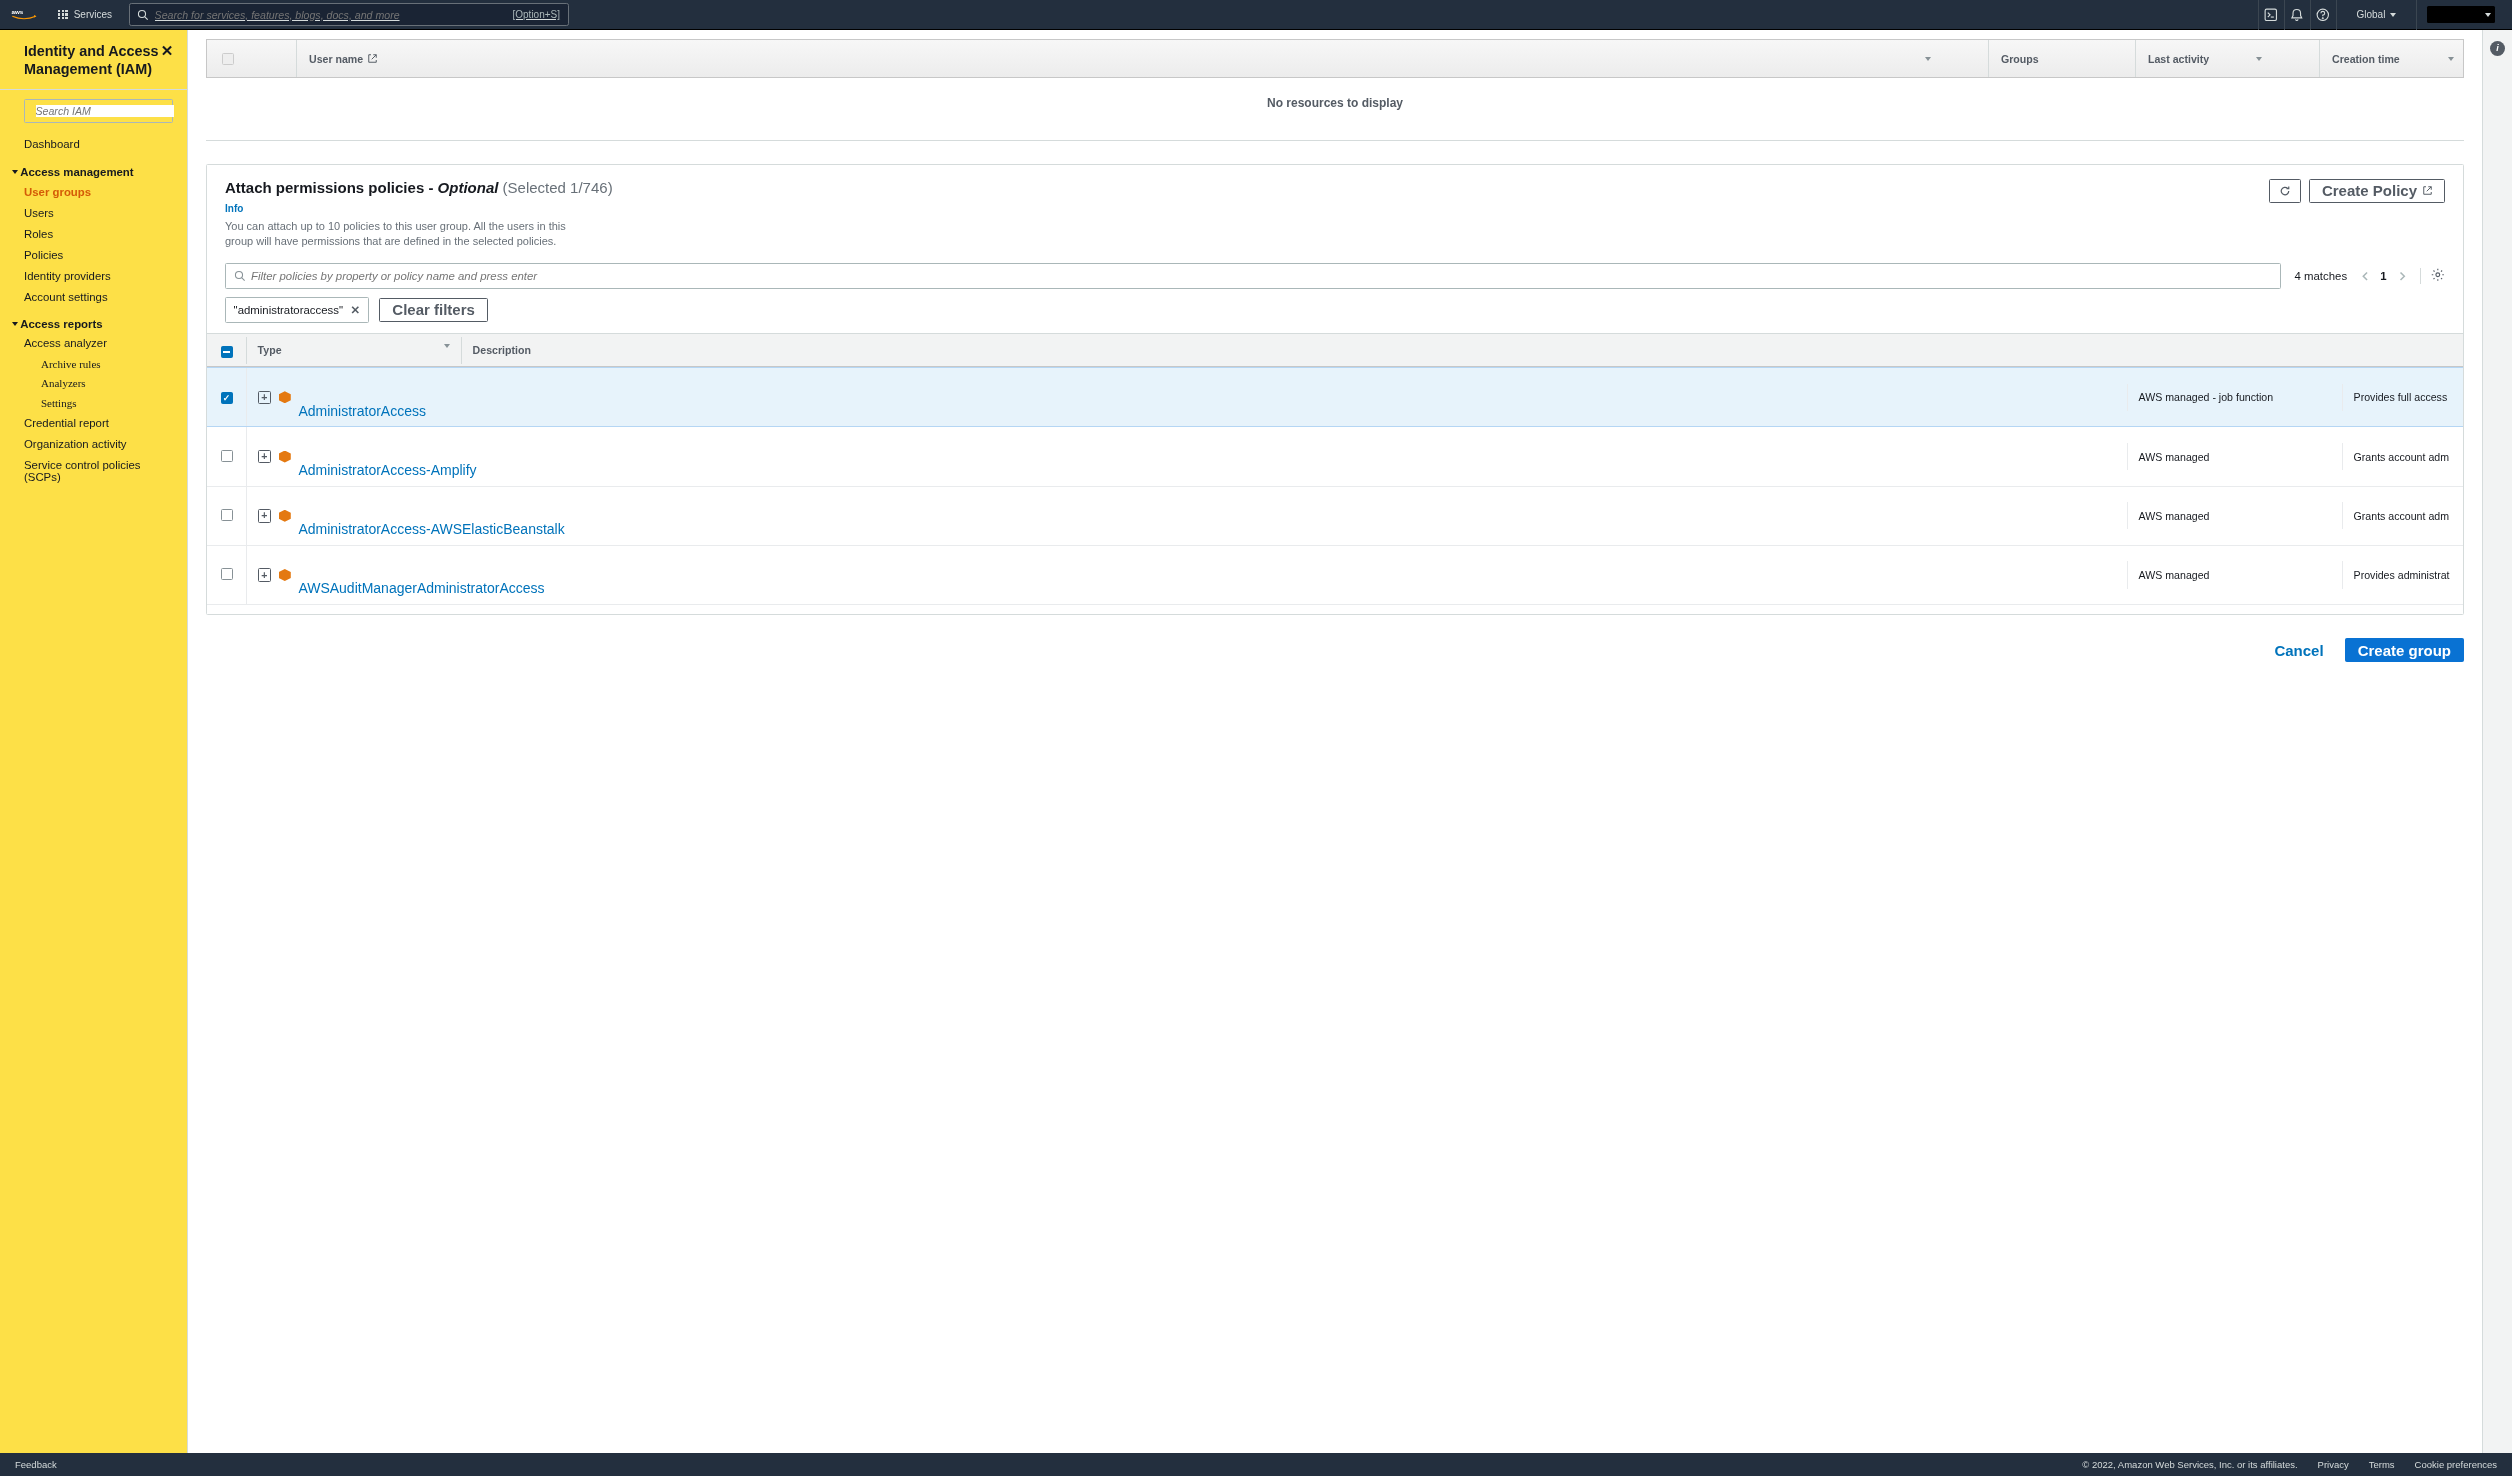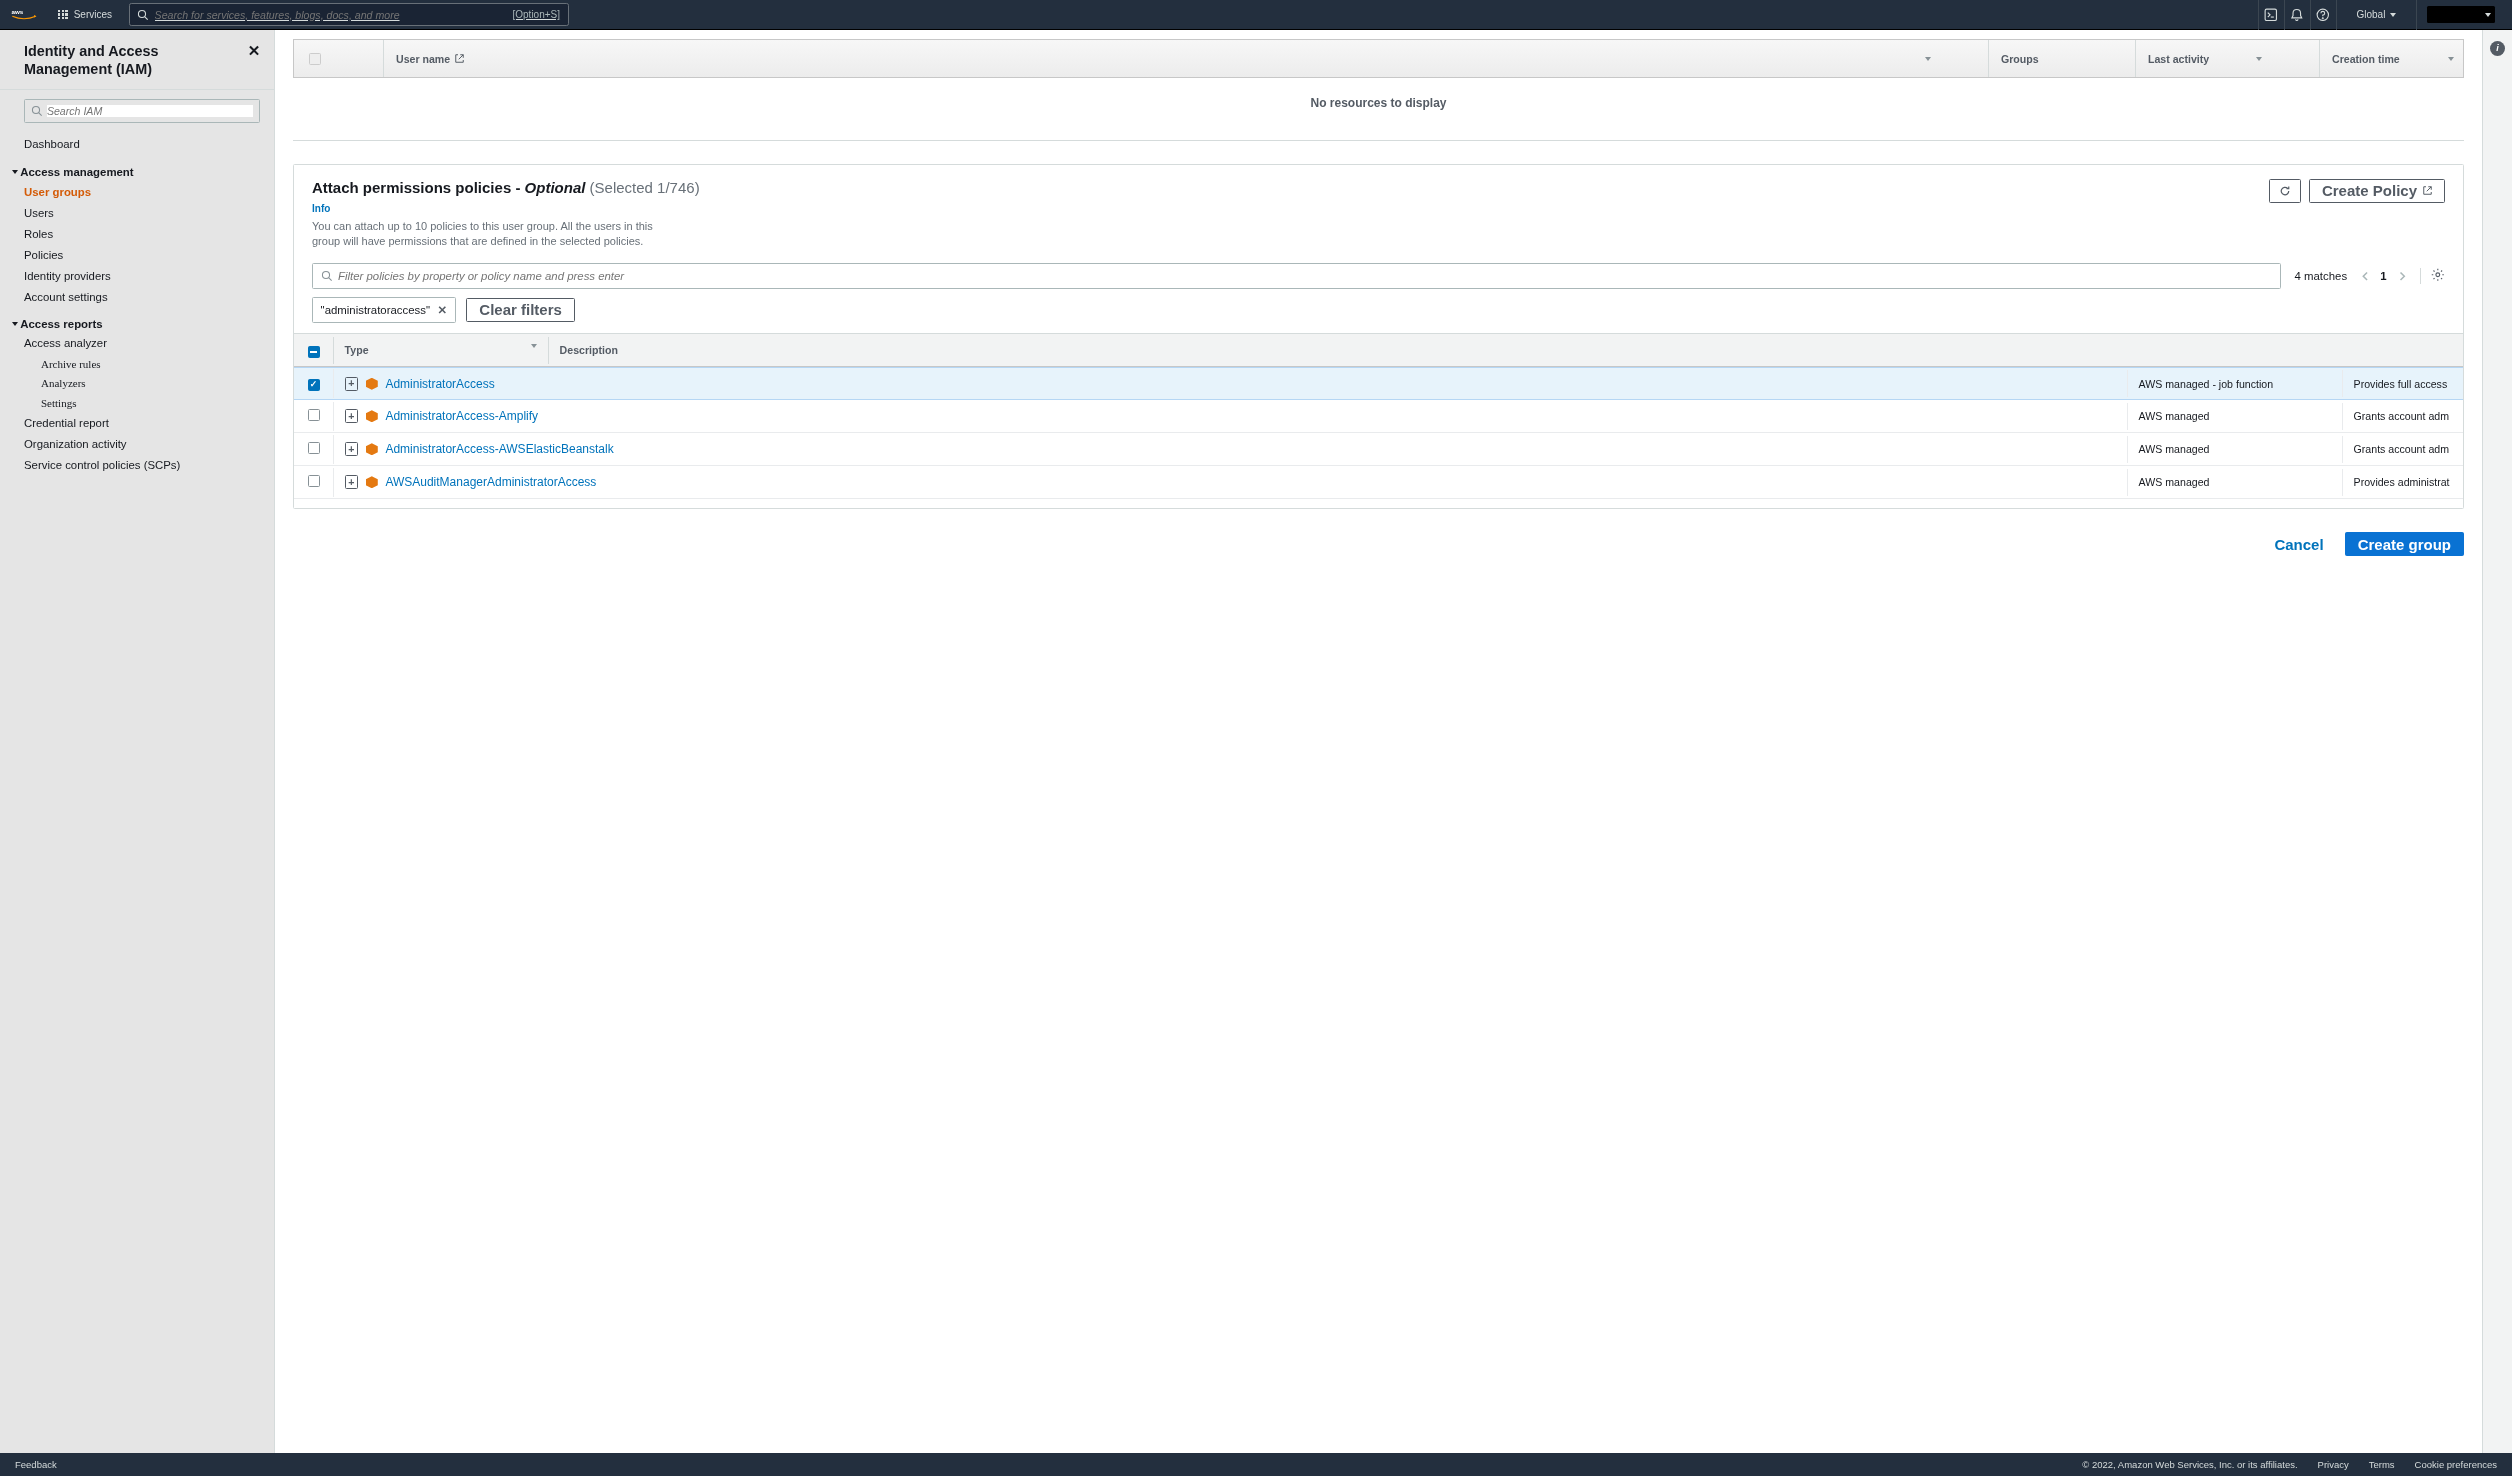--- a/index.html
+++ b/index.html
@@ -16,21 +16,21 @@
   .topsearch .kbd { color: #aab7b8; font-size: 10px; }
   .topnav-spacer { flex: 1; }
   .topnav-icon { width: 26px; display: flex; align-items: center; justify-content: center; height: 30px; cursor: pointer; border-left: 0.8px solid #3b4651; }
   .topnav-region { padding: 0 20px; display: flex; align-items: center; gap: 4.5px; cursor: pointer; border-left: 0.8px solid #3b4651; height: 30px; }
   .topnav-account { width: 68px; height: 16.7px; background: #000; margin-left: 4.5px; border-radius: 1.5px; display:flex; align-items:center; justify-content:flex-end; padding-right:4.5px; }
   .topnav-icon svg, .topnav-region svg { stroke: #d5dbdb; }
 
   .body-wrap { display: flex; height: calc(100vh - 30px - 23px); }
 
   
-  .sidebar { width: 275px; border-right: 0.8px solid #d5dbdb; display: flex; flex-direction: column; background:#e5e5e5; }
+  .sidebar { width: 188px; border-right: 0.8px solid #d5dbdb; display: flex; flex-direction: column; background:#fde047; }
   .sidebar-header { padding: 12px 13.6px 10.6px 24px; display: flex; justify-content: space-between; align-items: flex-start; border-bottom: 0.8px solid #d5dbdb; }
   .sidebar-header h1 { font-size: 14.4px; font-weight: 700; line-height: 1.25; }
   .close-x { font-size: 15px; cursor: pointer; font-weight: 900; }
   .sidebar-search { padding: 9px 13.6px 6px 24px; }
   .sidebar-search .box { border: 0.8px solid #aab7b8; border-radius: 1.5px; height: 24px; display:flex; align-items:center; padding: 0 6px; gap:4.5px;}
   .sidebar-search input { border:none; outline:none; font-style: italic; color:#687078; font-size:10.6px; flex:1; }
   .sidebar-nav { padding: 3px 0 15px 0; overflow-y:auto; }
   .nav-plain { padding: 6px 13.6px 6px 24px; color:#16191f; cursor:pointer; font-size:11.4px; }
   .nav-section { padding: 10.6px 13.6px 3px 12px; font-weight:700; font-size:11.4px; display:flex; align-items:center; gap:2.3px; cursor:pointer;}
   .nav-item { padding: 4.5px 13.6px 4.5px 24px; cursor:pointer; font-size:11.4px; }
@@ -88,21 +88,21 @@
   .ptbl .c-chk { width:39px; text-align:center;}
   .ptbl .c-name { flex:1; display:flex; align-items:center; gap:7.6px; border-left:0.8px solid #e9ebed; position:relative;}
   .ptbl .hrow .c-name { border-left:0.8px solid #d5dbdb;}
   .ptbl .c-type { width:215px; border-left:0.8px solid #e9ebed;}
   .ptbl .hrow .c-type { border-left:0.8px solid #d5dbdb;}
   .ptbl .c-desc { width:121px; border-left:0.8px solid #e9ebed; white-space:nowrap; overflow:hidden; text-overflow:clip;}
   .ptbl .hrow .c-desc { border-left:0.8px solid #d5dbdb;}
   .expander { width:13.6px; height:13.6px; border:0.8px solid #545b64; border-radius:1.5px; display:inline-flex; align-items:center; justify-content:center; font-size:10.6px; font-weight:700; color:#545b64; cursor:pointer; line-height:1;}
   .pol-icon { width:12px; height:12px; display:inline-block; position:relative; }
   .pol-icon::before { content:""; position:absolute; inset:0; background:#e47911; clip-path: polygon(50% 0, 100% 25%, 100% 75%, 50% 100%, 0 75%, 0 25%); }
-  .pol-link { color:#0073bb; cursor:pointer; font-size:12px;}
+  .pol-link { color:#0073bb; cursor:pointer; font-size:14px;margin-top:27px;}
   .chk-box { width:12px; height:12px; border:0.8px solid #879196; border-radius:1.5px; display:inline-flex; align-items:center; justify-content:center; cursor:pointer; background:#fff;}
   .chk-box.checked { background:#0073bb; border-color:#0073bb; }
   .chk-box.checked::after { content:"✓"; color:#fff; font-size:9px; font-weight:900; line-height:1;}
   .chk-box.indet { background:#0073bb; border-color:#0073bb;}
   .chk-box.indet::after { content:""; width:7.6px; height:1.9px; background:#fff;}
   .drow.selected { background:#e7f3fb; border-top:0.8px solid #b5d6f4; border-bottom:0.8px solid #b5d6f4;}
   .hrow .sort-caret { right:10.6px;}
   .ext-icon { width:9px; height:9px; }
 
   .form-actions { display:flex; justify-content:flex-end; gap:9px; padding: 23px 18px 23px 18px;}

